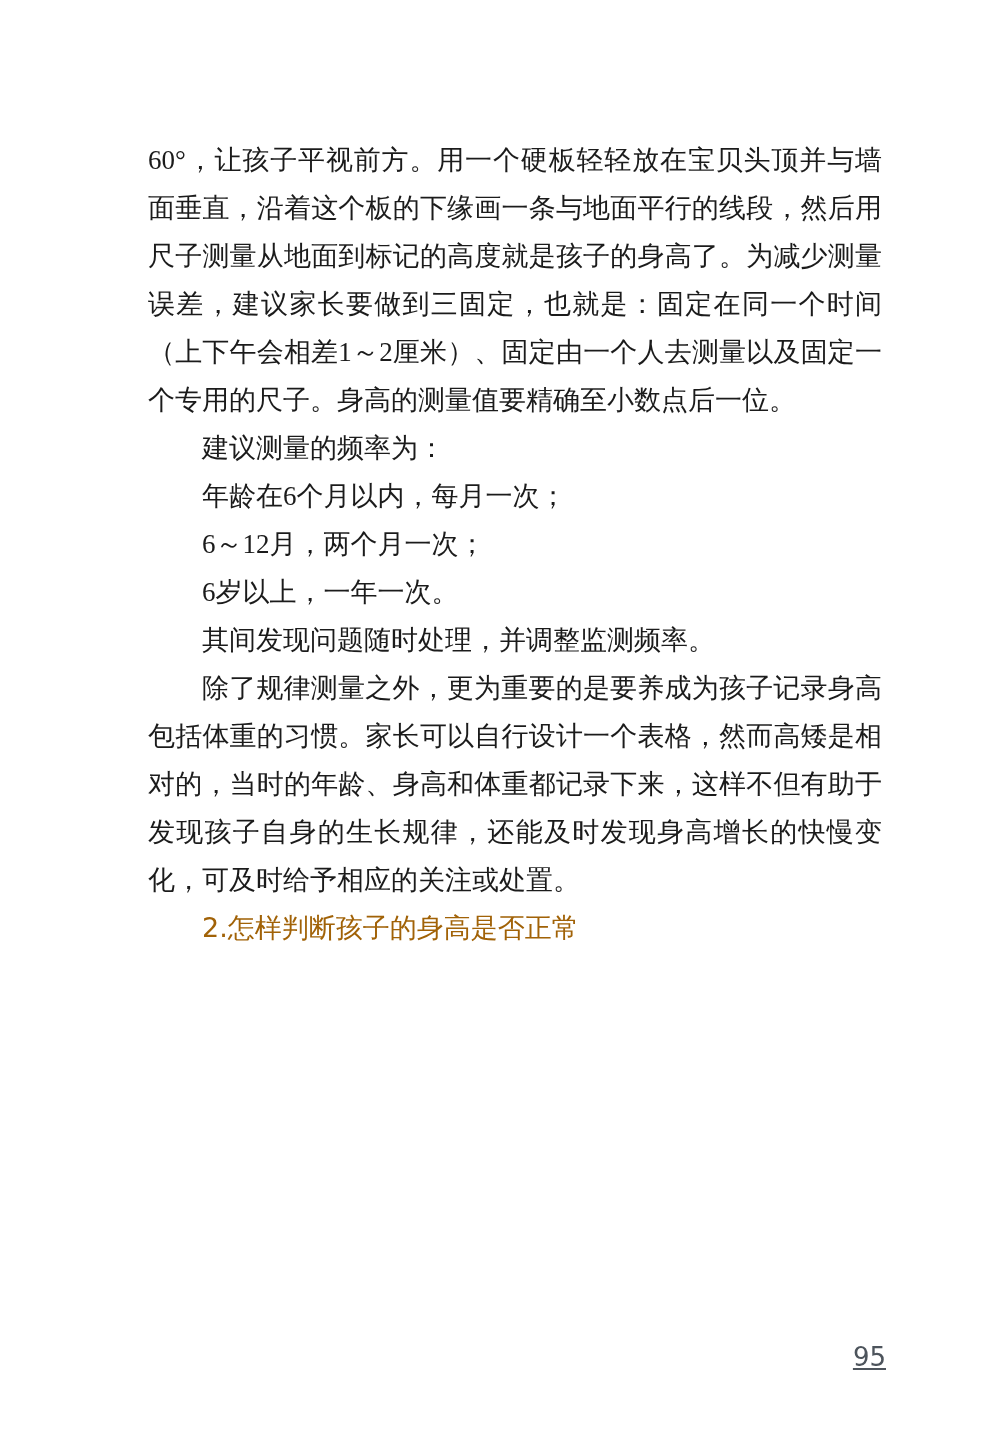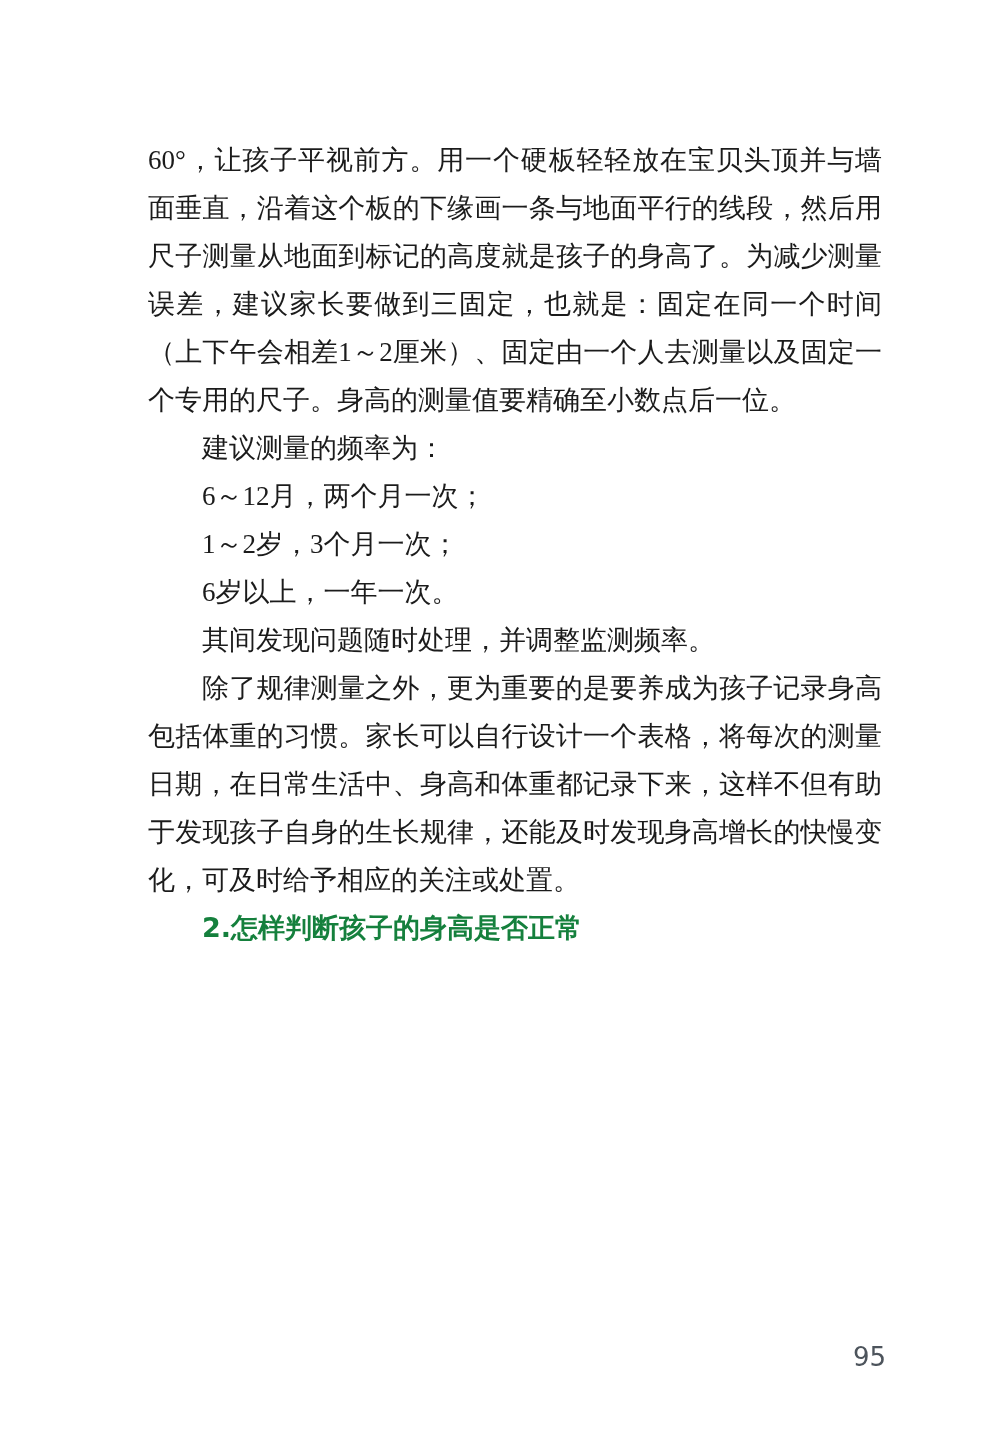--- a/index.html
+++ b/index.html
@@ -27,56 +27,57 @@
     text-align-last: left;
   }
   .text-column p {
     margin: 0;
     text-indent: 2em;
   }
   .text-column p.opening {
     text-indent: 0;
   }
   .red-heading {
-    color: #15803d;
+    color: #a16207;
     font-family: "DejaVu Sans", "Liberation Sans", sans-serif;
-    font-weight: 700;
+    font-weight: 400;
   }
   .page-number {
     position: absolute;
     right: 114px;
     top: 1340px;
     font-size: 26px;
     line-height: 34px;
     color: #4d545c;
     font-family: "DejaVu Sans", "Liberation Sans", sans-serif;
+    text-decoration: underline;
   }
 </style>
 </head>
 <body>
 
 <div class="page">
 
   <div class="text-column">
 
     <p class="opening">60°，让孩子平视前方。用一个硬板轻轻放在宝贝头顶并与墙面垂直，沿着这个板的下缘画一条与地面平行的线段，然后用尺子测量从地面到标记的高度就是孩子的身高了。为减少测量误差，建议家长要做到三固定，也就是：固定在同一个时间（上下午会相差1～2厘米）、固定由一个人去测量以及固定一个专用的尺子。身高的测量值要精确至小数点后一位。</p>
 
     <p>建议测量的频率为：</p>
 
+    <p>年龄在6个月以内，每月一次；</p>
 
     <p>6～12月，两个月一次；</p>
 
-    <p>1～2岁，3个月一次；</p>
 
 
     <p>6岁以上，一年一次。</p>
 
     <p>其间发现问题随时处理，并调整监测频率。</p>
 
-    <p>除了规律测量之外，更为重要的是要养成为孩子记录身高包括体重的习惯。家长可以自行设计一个表格，将每次的测量日期，在日常生活中、身高和体重都记录下来，这样不但有助于发现孩子自身的生长规律，还能及时发现身高增长的快慢变化，可及时给予相应的关注或处置。</p>
+    <p>除了规律测量之外，更为重要的是要养成为孩子记录身高包括体重的习惯。家长可以自行设计一个表格，然而高矮是相对的，当时的年龄、身高和体重都记录下来，这样不但有助于发现孩子自身的生长规律，还能及时发现身高增长的快慢变化，可及时给予相应的关注或处置。</p>
 
     <p class="red-heading">2.怎样判断孩子的身高是否正常</p>
 
 
 
   </div>
 
   <div class="page-number">95</div>
 
 </div>

